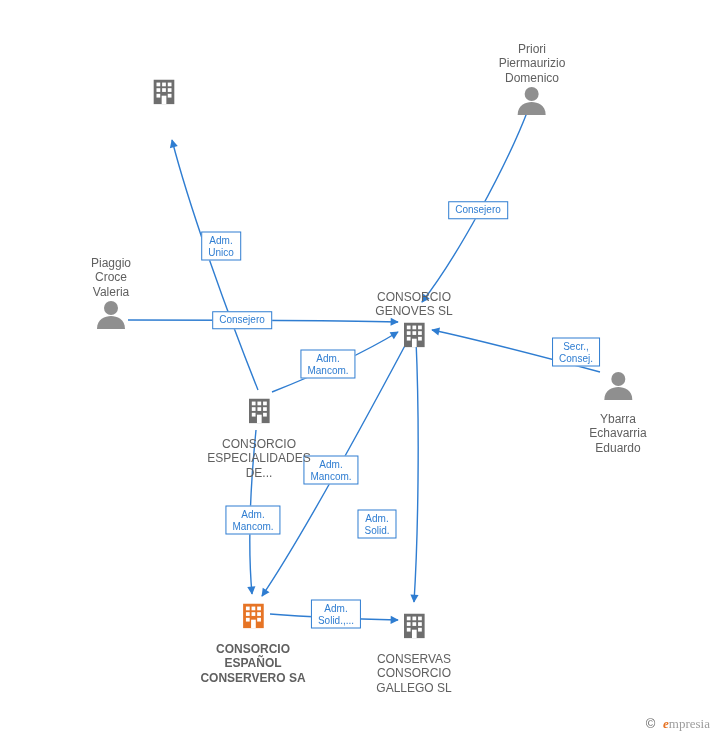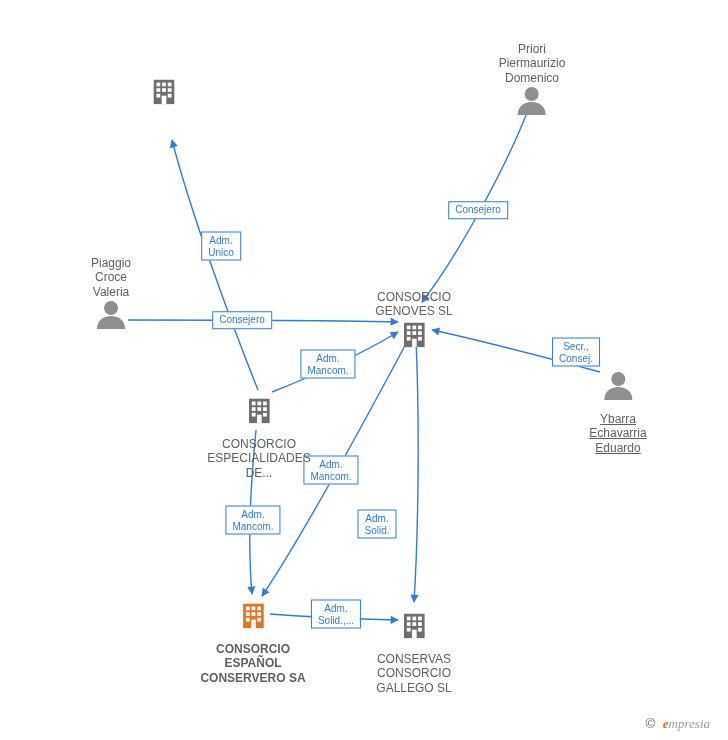--- a/index.html
+++ b/index.html
@@ -69,21 +69,20 @@
     margin-right: 4px;
   }
   .attribution .brand-e {
     color: #e67425;
     font-style: italic;
     font-family: Georgia, "Times New Roman", serif;
     font-weight: bold;
   }
   .attribution .brand-rest {
     color: #9d9d9d;
-    font-style: italic;
     font-family: Georgia, "Times New Roman", serif;
   }
 </style>
 </head>
 <body>
 
 <div class="canvas">
   <svg class="edges">
     <defs>
       <marker id="arrow" viewBox="0 0 12 12" refX="10" refY="6" markerWidth="7" markerHeight="7" orient="auto-start-reverse">
@@ -171,21 +170,21 @@
     <rect x="20" y="7" width="4" height="4" fill="#fff"></rect>
     <rect x="8" y="13" width="4" height="4" fill="#fff"></rect>
     <rect x="14" y="13" width="4" height="4" fill="#fff"></rect>
     <rect x="20" y="13" width="4" height="4" fill="#fff"></rect>
     <rect x="8" y="19" width="4" height="4" fill="#fff"></rect>
     <rect x="20" y="19" width="4" height="4" fill="#fff"></rect>
     <rect x="13.5" y="21" width="5" height="9" fill="#fff"></rect>
   </svg>
         </div>
       </div>
-      <div class="node" style="left: 618px; top: 370px; text-decoration: underline;">
+      <div class="node" style="left: 618px; top: 370px;">
         <div class="icon-person">
           <svg viewBox="0 0 34 30">
     <circle cx="17" cy="9" r="7" fill="#8f8f8f"></circle>
     <path d="M3,30 C3,20 11,17 17,17 C23,17 31,20 31,30 Z" fill="#8f8f8f"></path>
   </svg>
         </div>
         <div class="label">Ybarra
 Echavarria
 Eduardo</div>
       </div>

